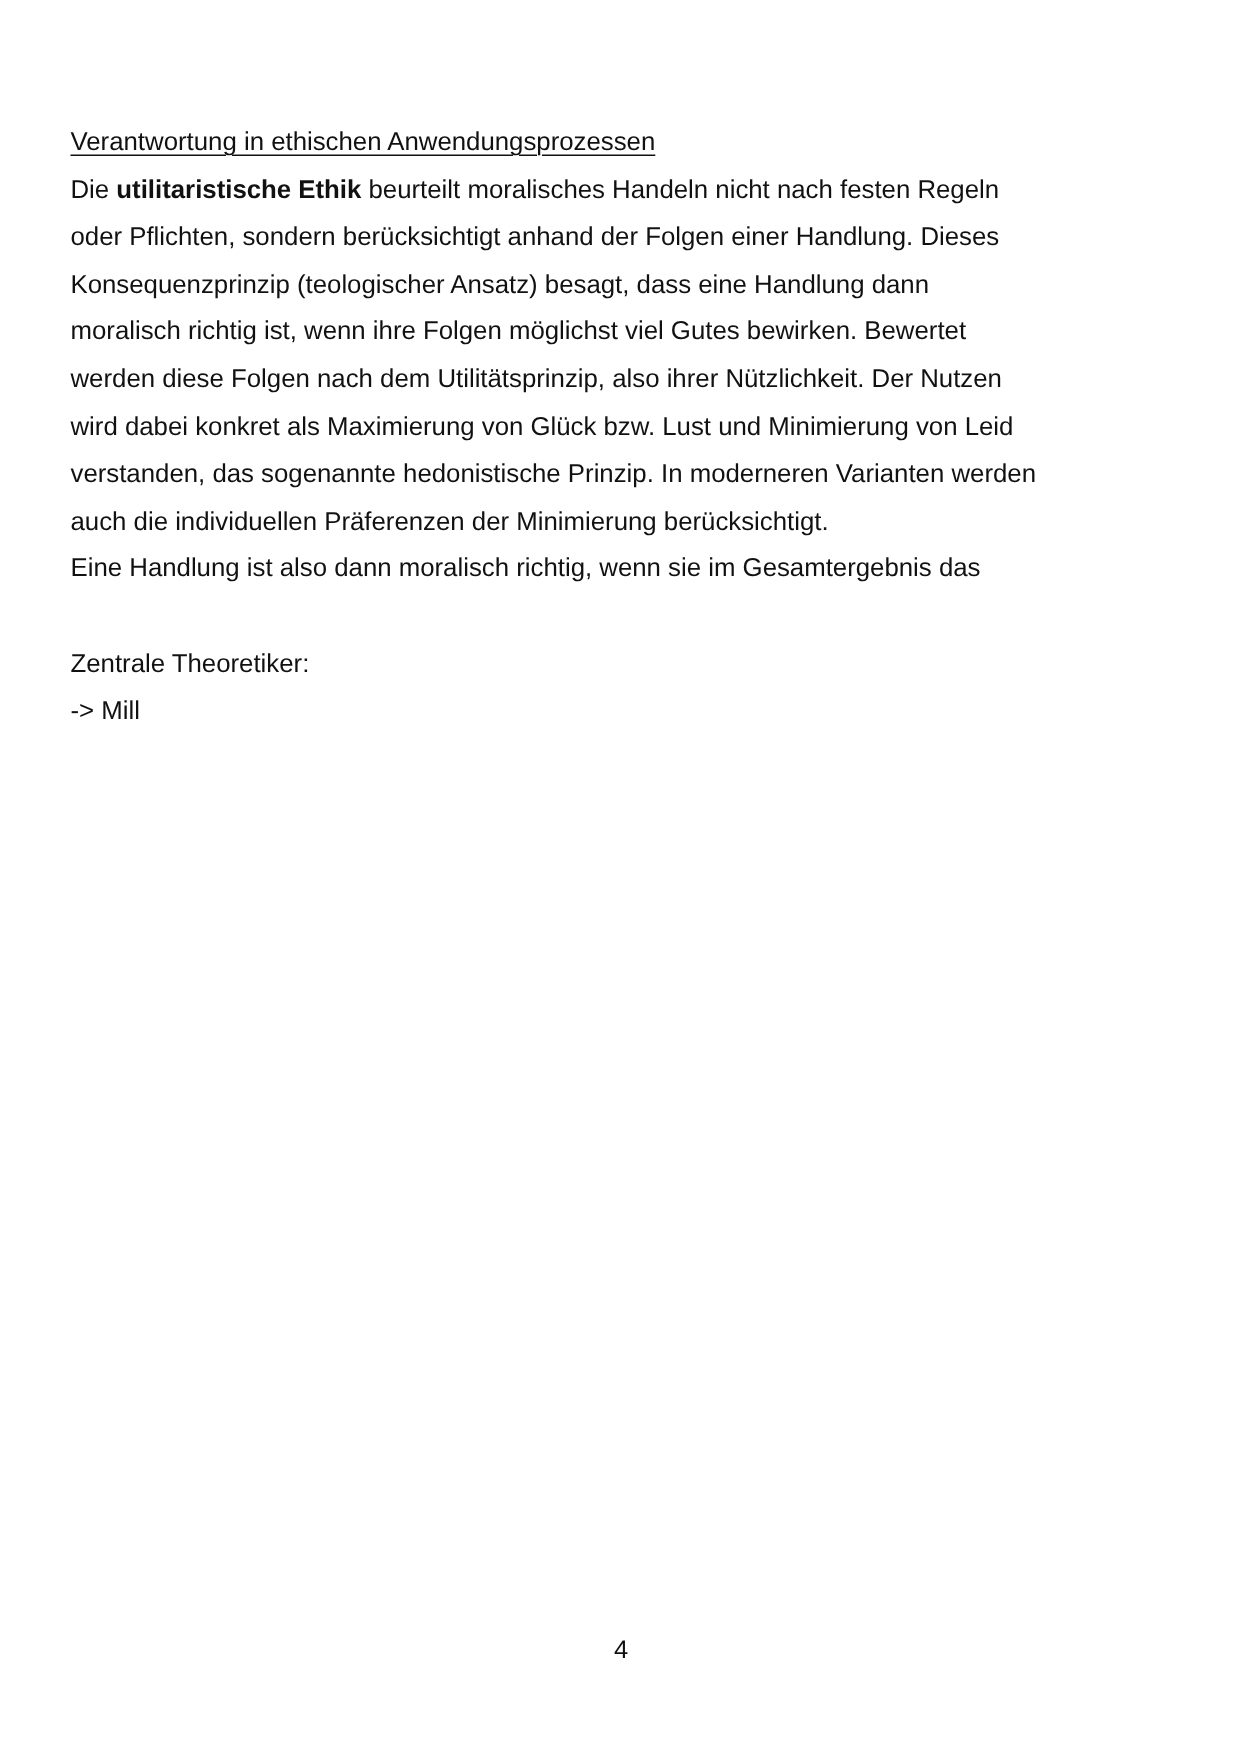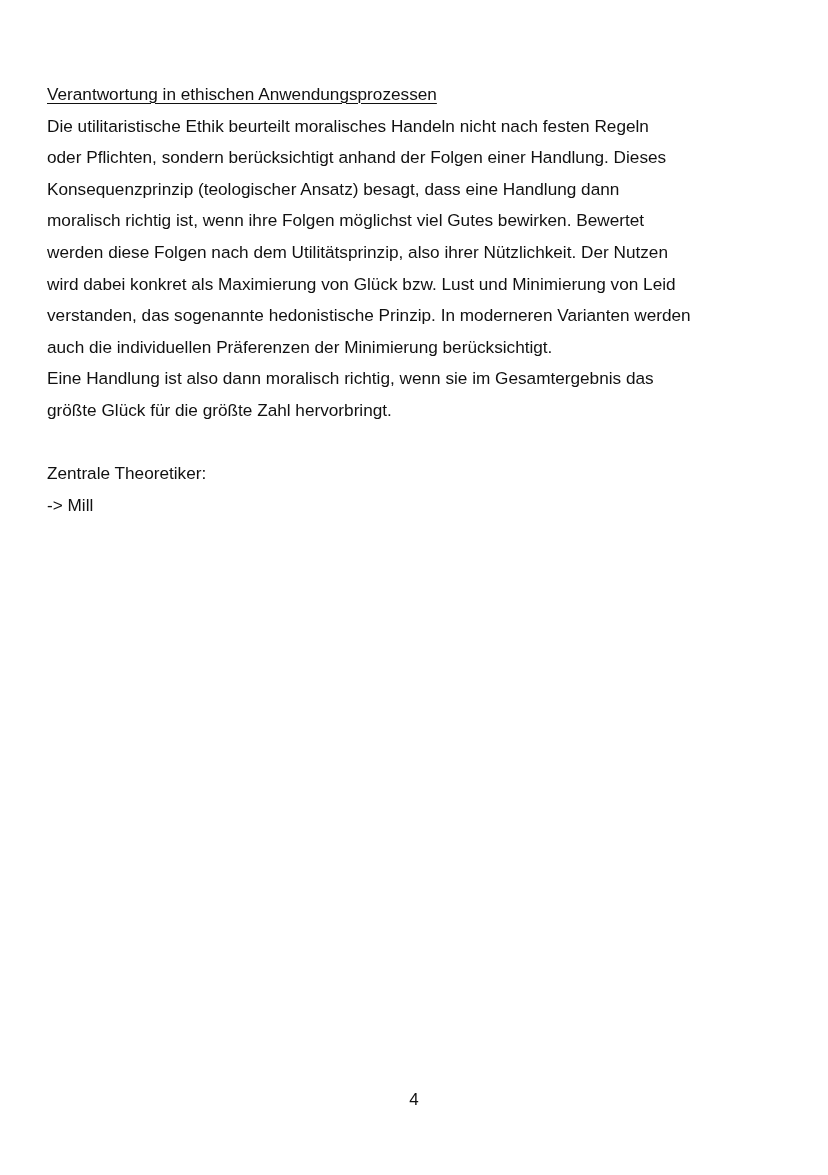--- a/index.html
+++ b/index.html
@@ -36,21 +36,21 @@
       display: block;
       white-space: nowrap;
       height: 31.6px;
     }
     .heading {
       text-decoration: underline;
       text-decoration-thickness: 1px;
       text-underline-offset: 3px;
     }
     .bold {
-      font-weight: normal;
+      font-weight: bold;
     }
     .blank {
       display: block;
       height: 31.6px;
     }
     .page-number {
       position: absolute;
       left: 0;
       width: 828px;
       top: 1089px;
@@ -74,21 +74,20 @@
       <span class="line">moralisch richtig ist, wenn ihre Folgen möglichst viel Gutes bewirken. Bewertet</span>
       <span class="line">werden diese Folgen nach dem Utilitätsprinzip, also ihrer Nützlichkeit. Der Nutzen</span>
       <span class="line">wird dabei konkret als Maximierung von Glück bzw. Lust und Minimierung von Leid</span>
       <span class="line">verstanden, das sogenannte hedonistische Prinzip. In moderneren Varianten werden</span>
       <span class="line">auch die individuellen Präferenzen der Minimierung berücksichtigt.</span>
     </div>
 
 
     <div>
       <span class="line">Eine Handlung ist also dann moralisch richtig, wenn sie im Gesamtergebnis das</span>
-      <span class="line">größte Glück für die größte Zahl hervorbringt.</span>
     </div>
 
     <span class="blank"></span>
 
     <div>
       <span class="line">Zentrale Theoretiker:</span>
       <span class="line">-&gt; Mill</span>
     </div>
 
   </div>

